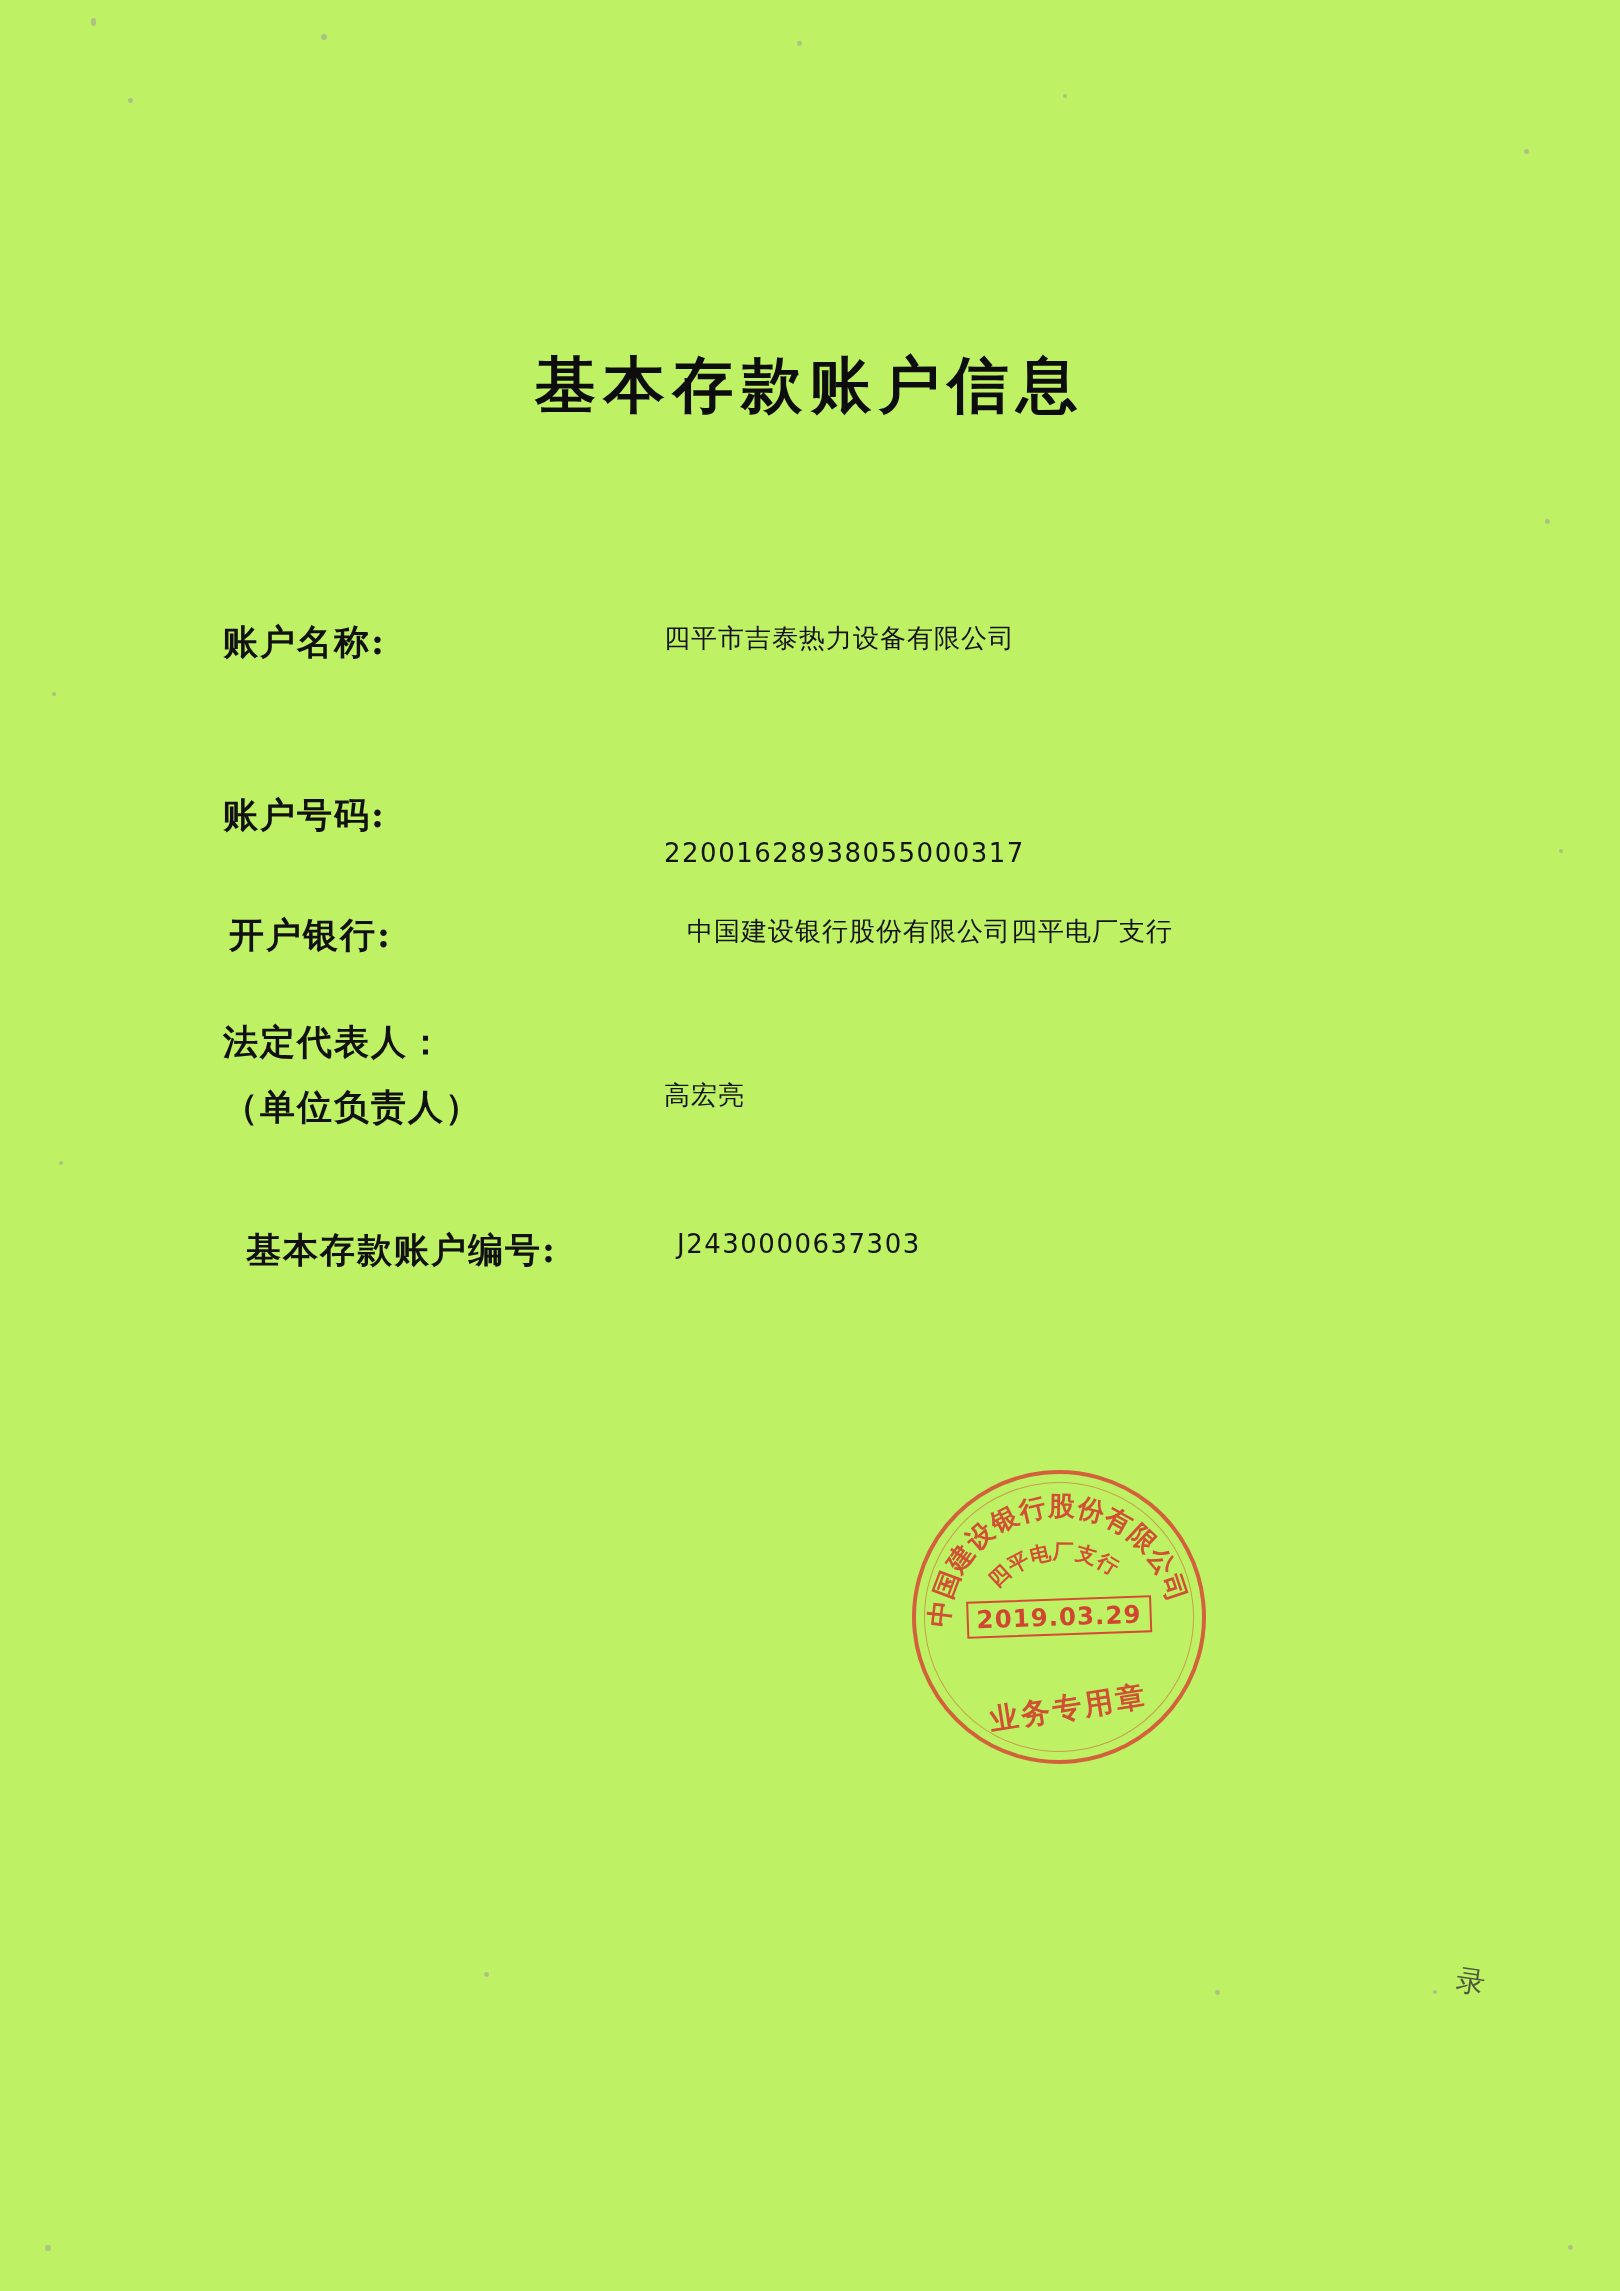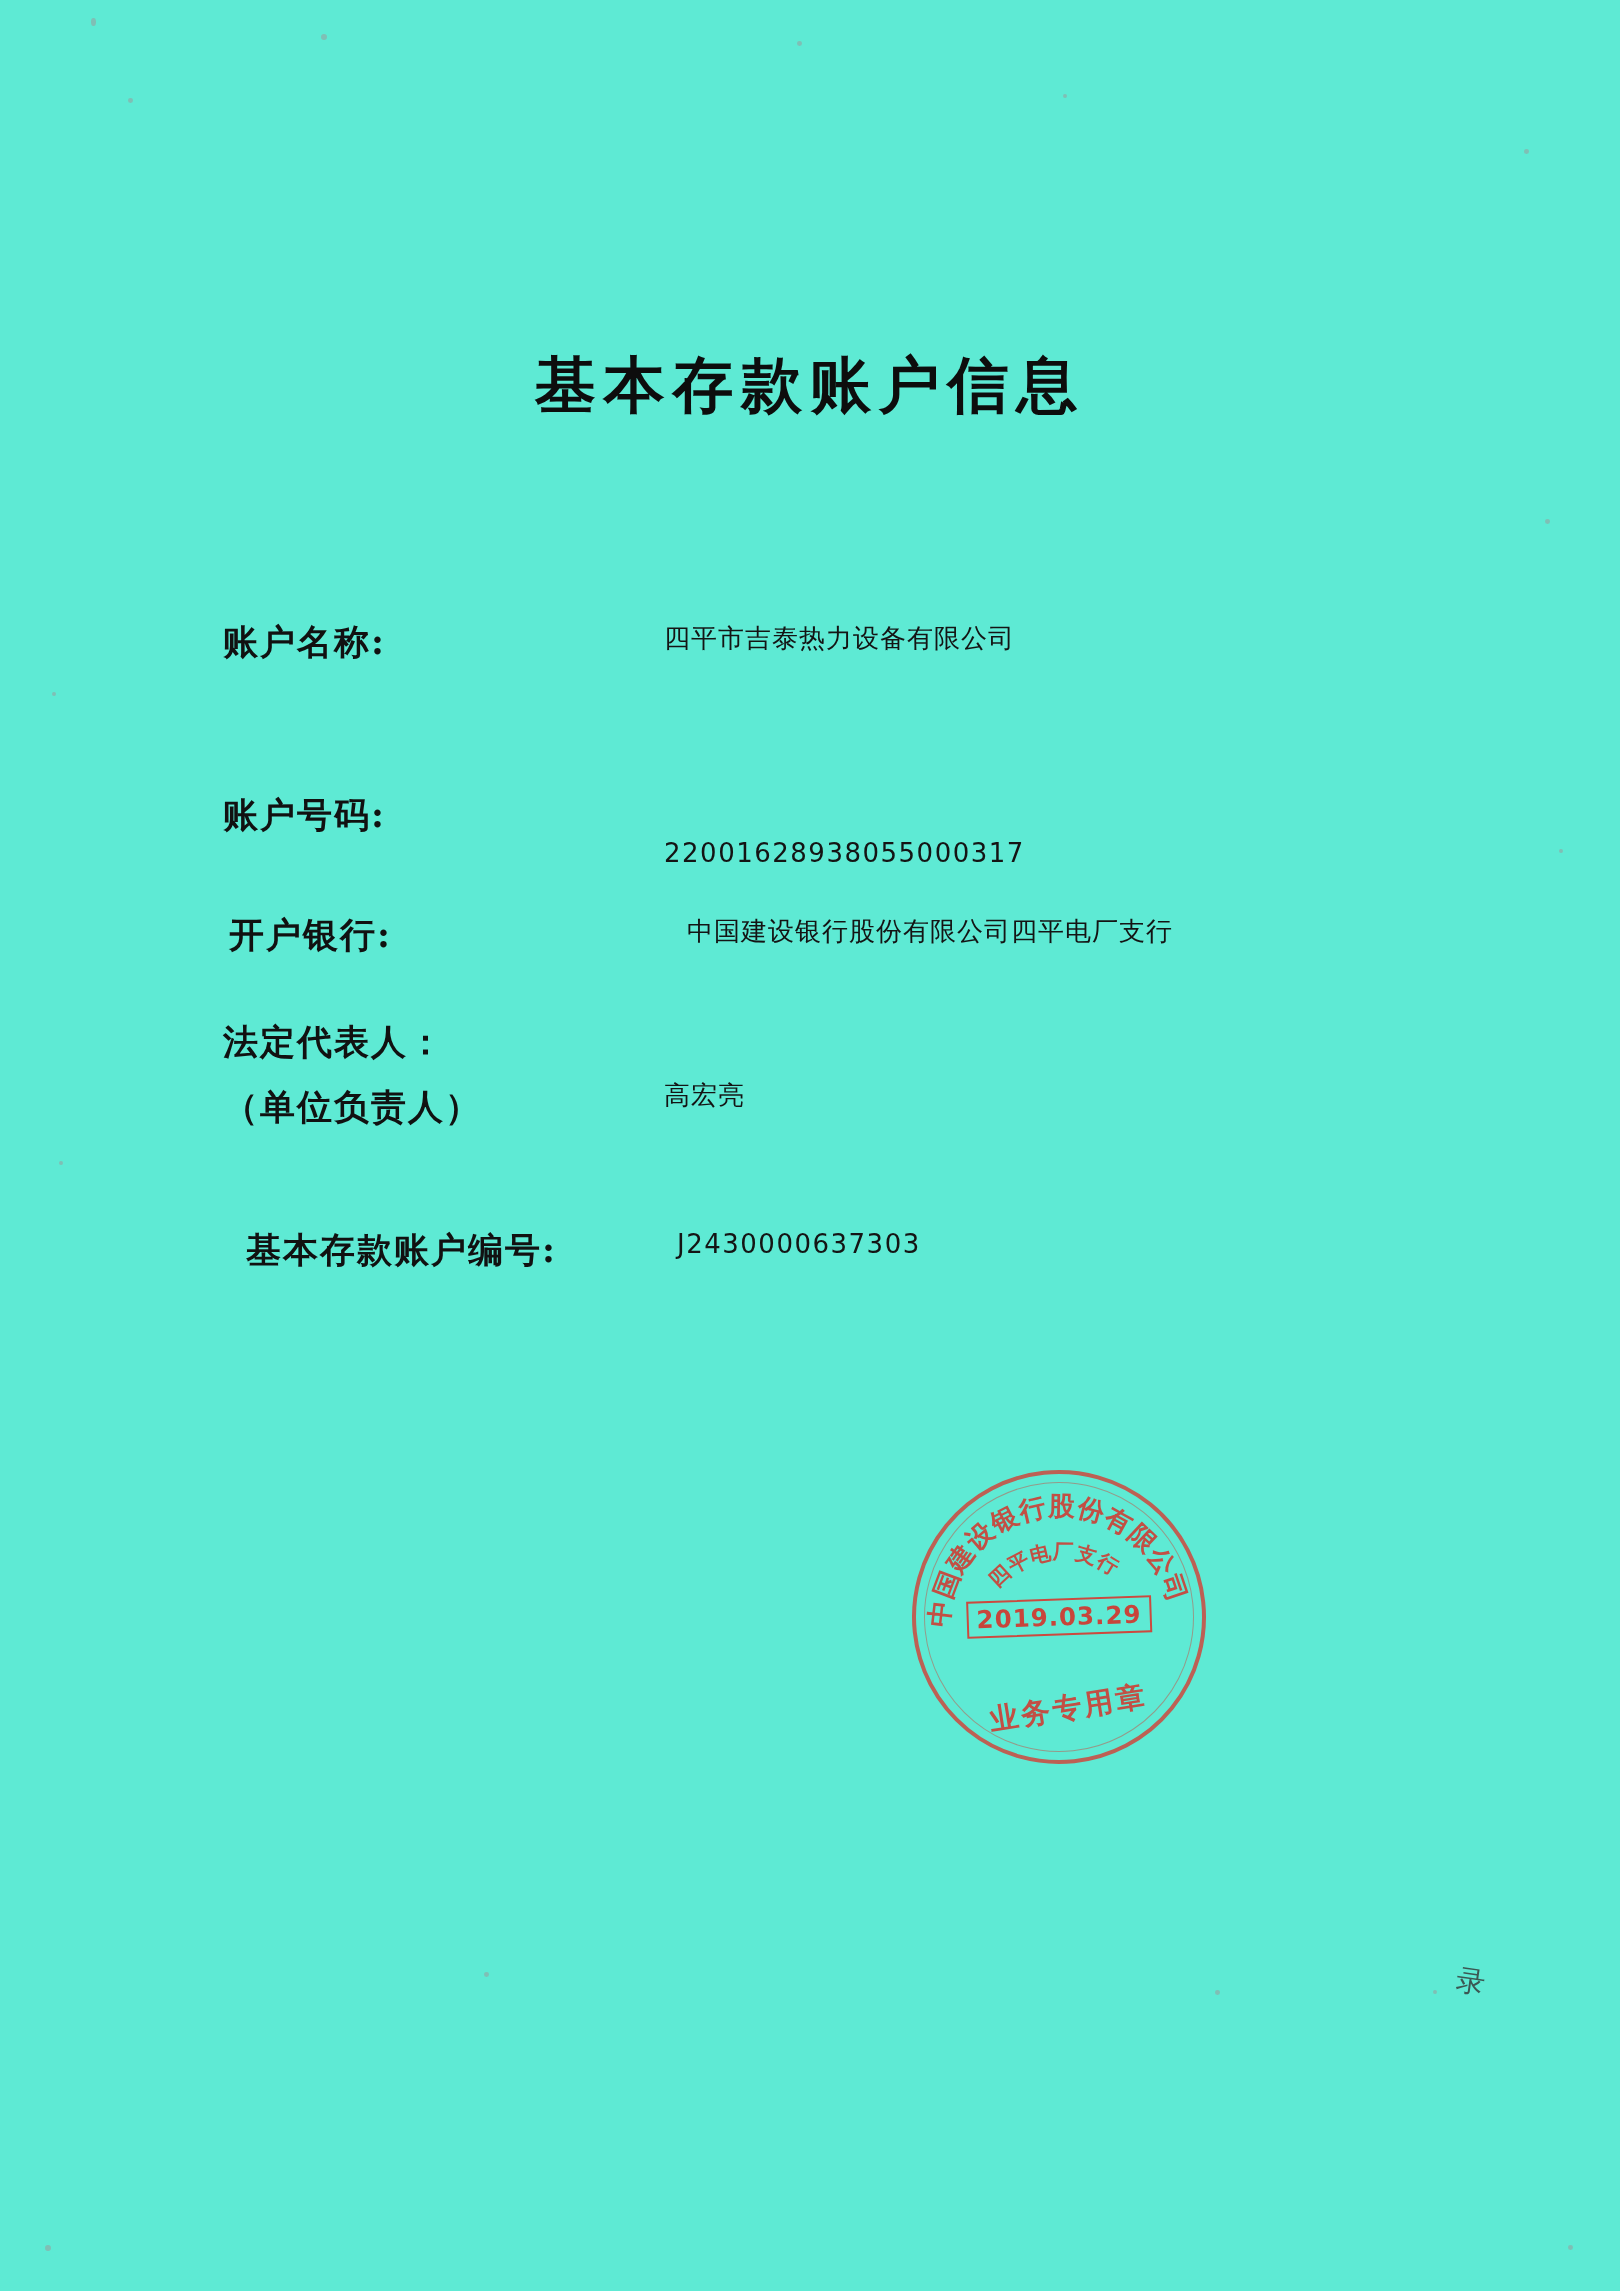--- a/index.html
+++ b/index.html
@@ -12,21 +12,21 @@
     height: 2292px;
     position: relative;
     font-family: "DejaVu Sans", "Liberation Sans", sans-serif;
     color: #161616;
     overflow: hidden;
   }
 
   .page {
     position: absolute;
     inset: 0;
-    background: #5eead4;
+    background: #bef264;
   }
 
   
   .speck {
     position: absolute;
     background: #9a9a9a;
     border-radius: 50%;
     opacity: .55;
   }
 

